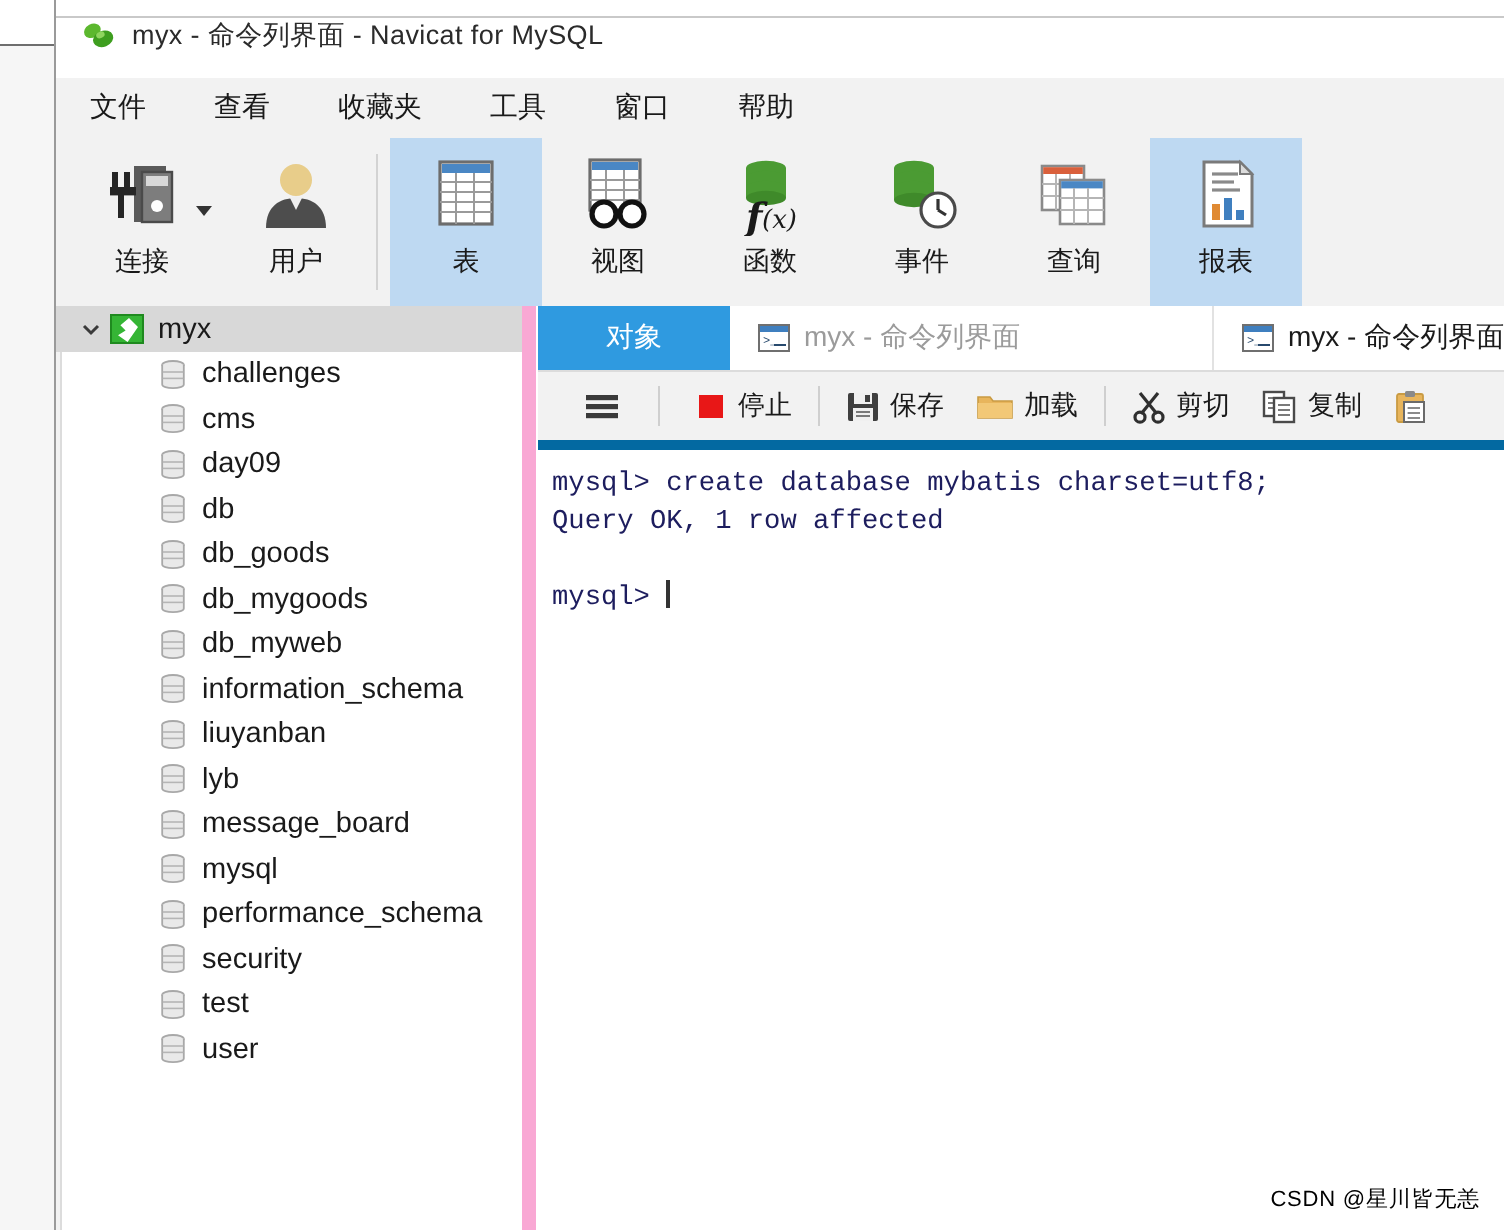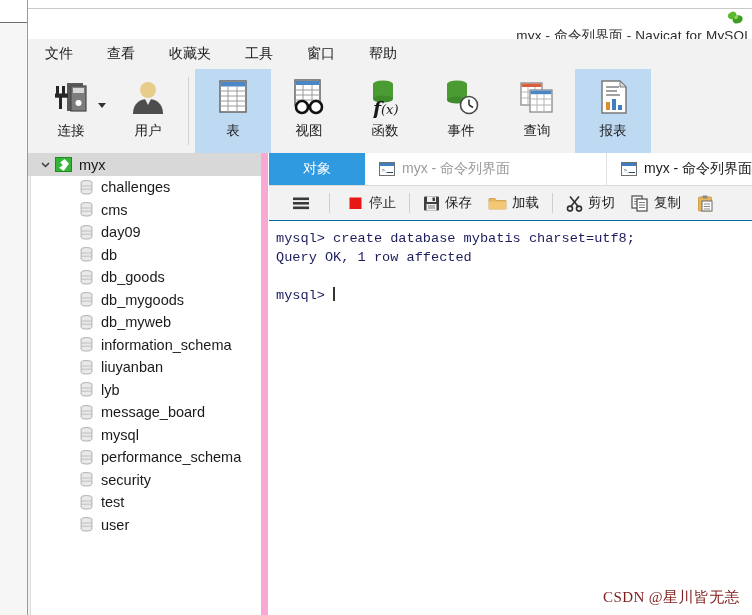--- a/index.html
+++ b/index.html
@@ -57,24 +57,23 @@
     overflow: hidden;
   }
 
   
   #titlebar {
     position: absolute;
     left: 0; top: 0;
     width: 724px; height: 30px;
     background: #ffffff;
     display: flex;
-    align-items: flex-end;
+    align-items: flex-start;
     padding-left: 12px;
     box-sizing: border-box;
-    flex-direction: column;
   }
   #titlebar .app-logo {
     width: 18px; height: 18px;
     margin-right: 8px;
     flex: none;
     position: relative;
   }
   .title-text {
     font-size: 13.5px;
     color: #2b2b2b;
@@ -346,21 +345,21 @@
     margin-left: 5px;
   }
   .ct-ico { flex: none; display: flex; align-items: center; justify-content: center; }
 
   
   #terminal {
     position: absolute;
     left: 0; top: 67px;
     width: 483px; height: 396px;
     background: #ffffff;
-    border-top: 1px solid #0369a1;
+    border-top: 5px solid #0369a1;
     box-sizing: border-box;
     padding: 8px 0 0 7px;
     overflow: hidden;
   }
   .term-line {
     font-family: "Liberation Mono", monospace;
     font-size: 13.6px;
     line-height: 19px;
     color: #1d1d5e;
     white-space: pre;
@@ -371,25 +370,24 @@
     height: 14px;
     background: #333;
     vertical-align: -2px;
   }
 
   
   #watermark {
     position: absolute;
     right: 12px;
     bottom: 8px;
-    font-size: 15px;
-    color: #7f1d1d;
+    font-size: 11px;
+    color: #000000;
     white-space: nowrap;
     letter-spacing: .4px;
-    font-family: Liberation Serif, serif;
   }
 </style>
 </head>
 <body>
 
 <div id="root">
 
   <div class="desktop-left-pane"></div>
   <div class="desktop-left-pane-top"></div>
   <div class="desktop-frame-h"></div>

